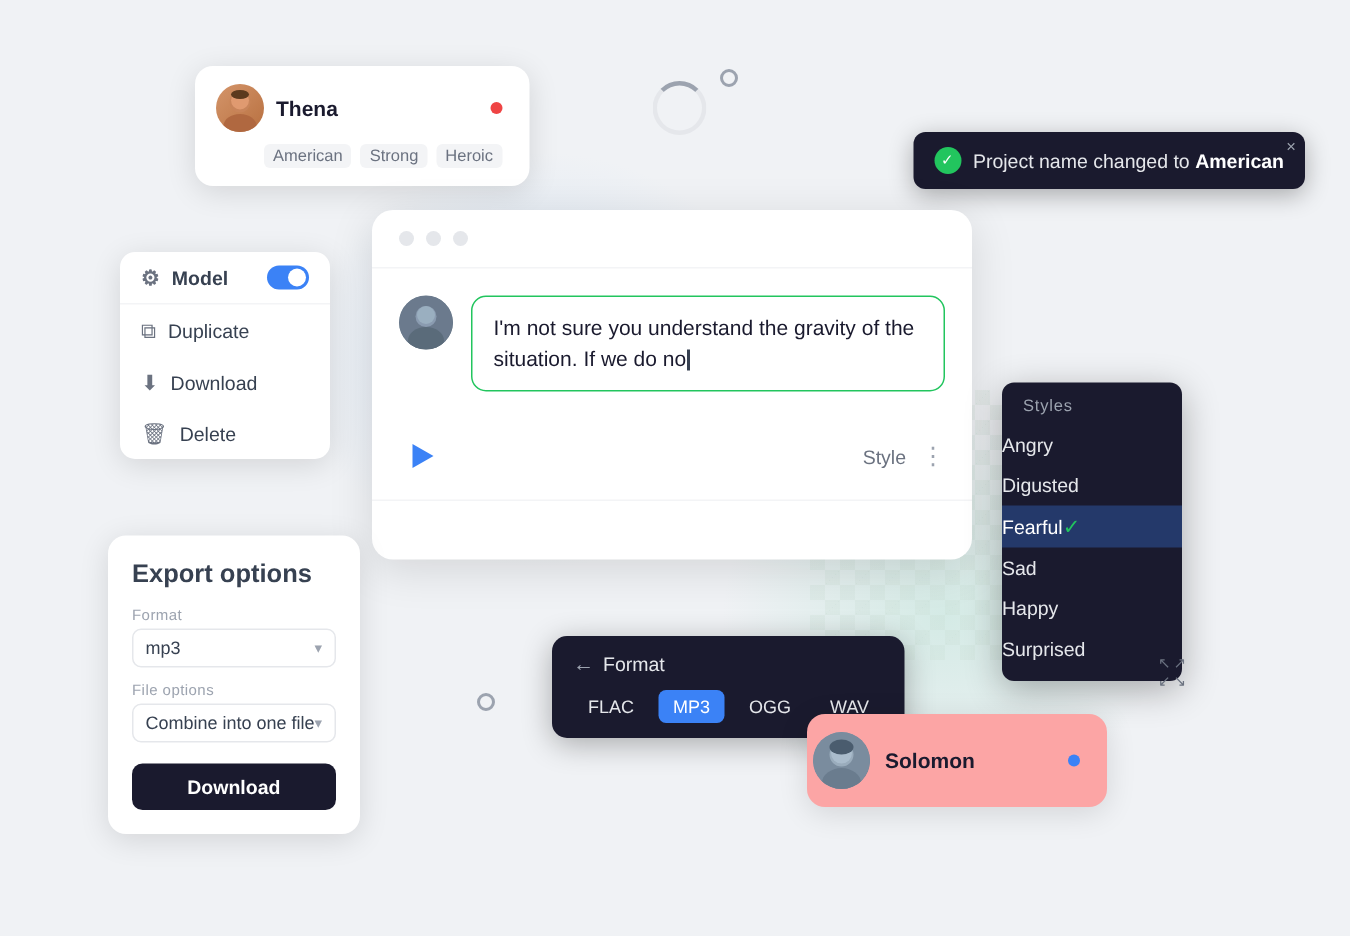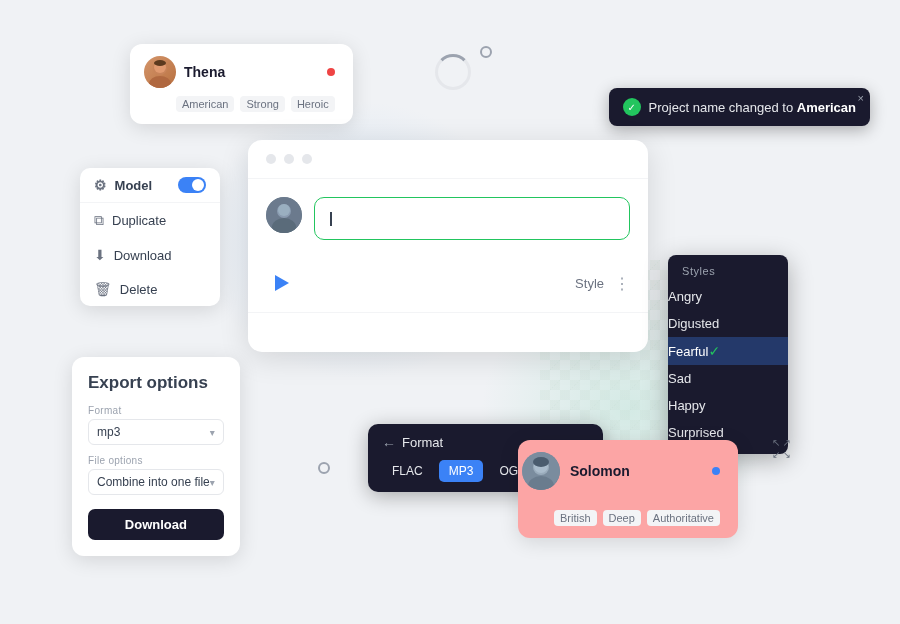--- a/index.html
+++ b/index.html
@@ -550,21 +550,21 @@
     <div class="chat-row">
       <div class="chat-avatar">
         <svg viewBox="0 0 36 36" xmlns="http://www.w3.org/2000/svg" width="36" height="36">
           <circle cx="18" cy="18" r="18" fill="#6b7a8d"></circle>
           <circle cx="18" cy="14" r="7" fill="#8a9bb0"></circle>
           <ellipse cx="18" cy="30" rx="12" ry="9" fill="#5a6b7a"></ellipse>
           <circle cx="18" cy="13" r="6" fill="#9aafc0"></circle>
         </svg>
       </div>
       <div class="text-bubble">
-        <span class="cursor"></span>
+        <span>I'm not sure you understand the gravity of the situation. If we do no</span><span class="cursor"></span>
       </div>
     </div>
   </div>
   <div class="main-card-controls">
     <button class="play-btn">
       <div class="play-triangle"></div>
     </button>
     <div class="style-row">
       <span>Style</span>
       <span class="dots-menu">⋮</span>
@@ -635,25 +635,20 @@
         <circle cx="19" cy="19" r="19" fill="#7a8c9e"></circle>
         <circle cx="19" cy="15" r="8" fill="#9aacbc"></circle>
         <ellipse cx="19" cy="34" rx="13" ry="10" fill="#6a7c8e"></ellipse>
         <circle cx="19" cy="14" r="7" fill="#aabccc"></circle>
         <ellipse cx="19" cy="10" rx="8" ry="5" fill="#4a5c6e"></ellipse>
       </svg>
     </div>
     <span class="card-thena-name">Solomon</span>
     <div class="blue-dot"></div>
   </div>
-  <div class="tags">
-    <span class="tag">British</span>
-    <span class="tag">Deep</span>
-    <span class="tag">Authoritative</span>
-  </div>
 </div>
 
 <div style="position:absolute; top:438px; right:106px; display:flex; flex-wrap:wrap; width:22px; gap:2px;">
   <span style="font-size:10px; color:#6b7280; line-height:1;">↖</span>
   <span style="font-size:10px; color:#6b7280; line-height:1;">↗</span>
   <span style="font-size:10px; color:#6b7280; line-height:1;">↙</span>
   <span style="font-size:10px; color:#6b7280; line-height:1;">↘</span>
 </div>
 
 </body></html>

